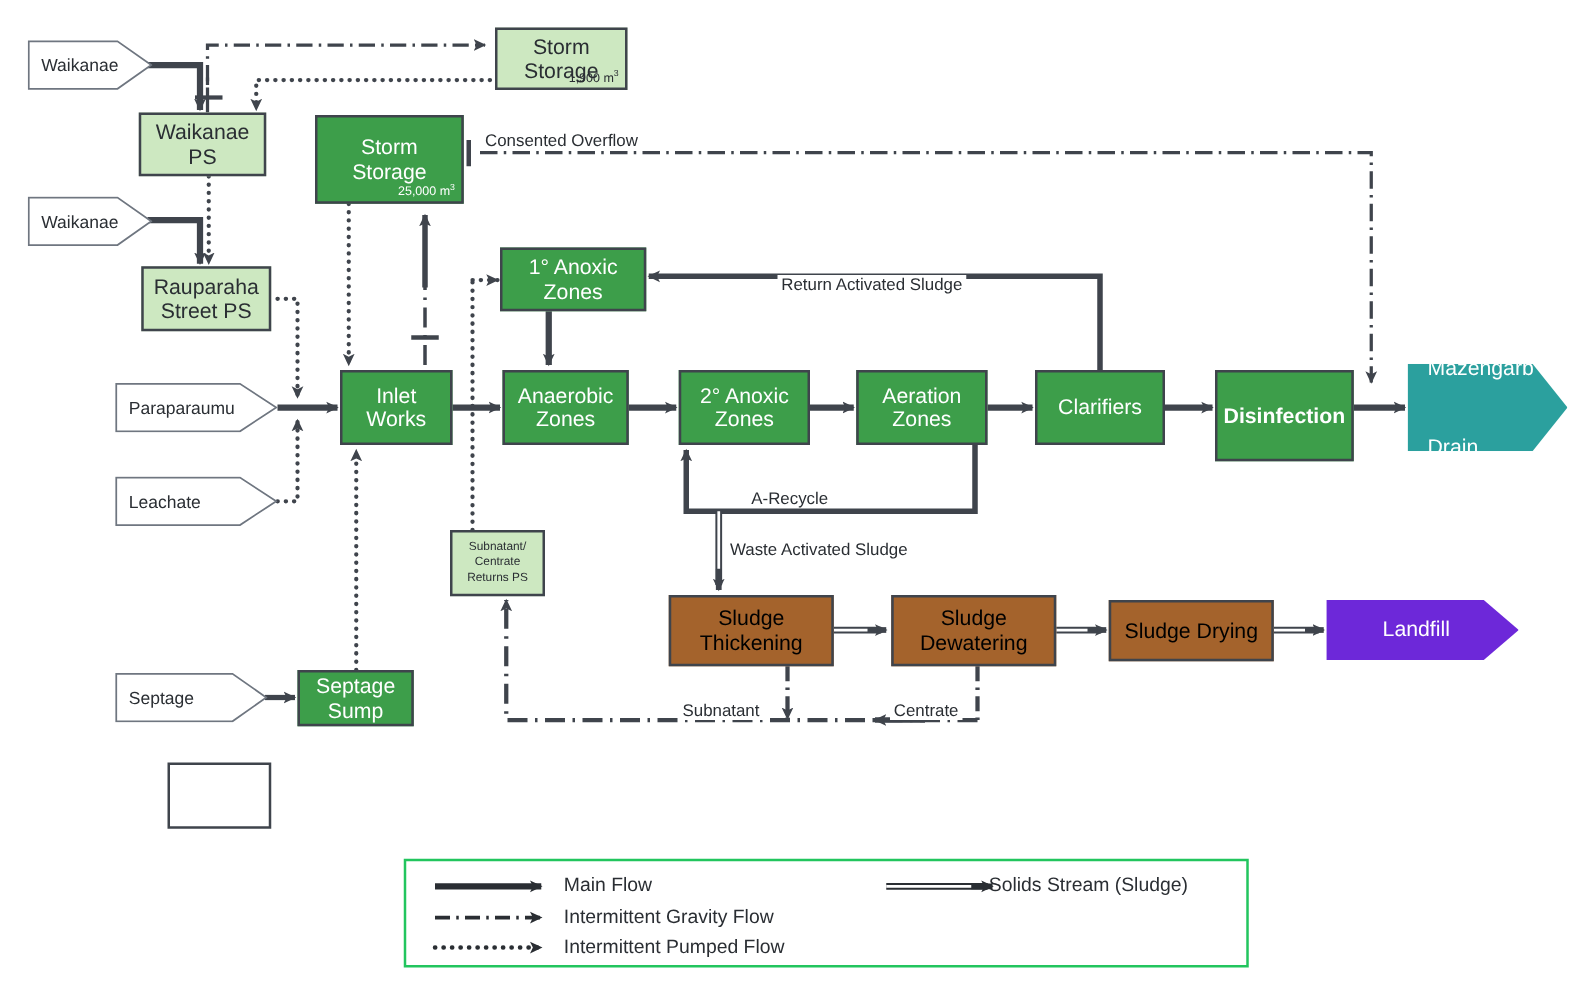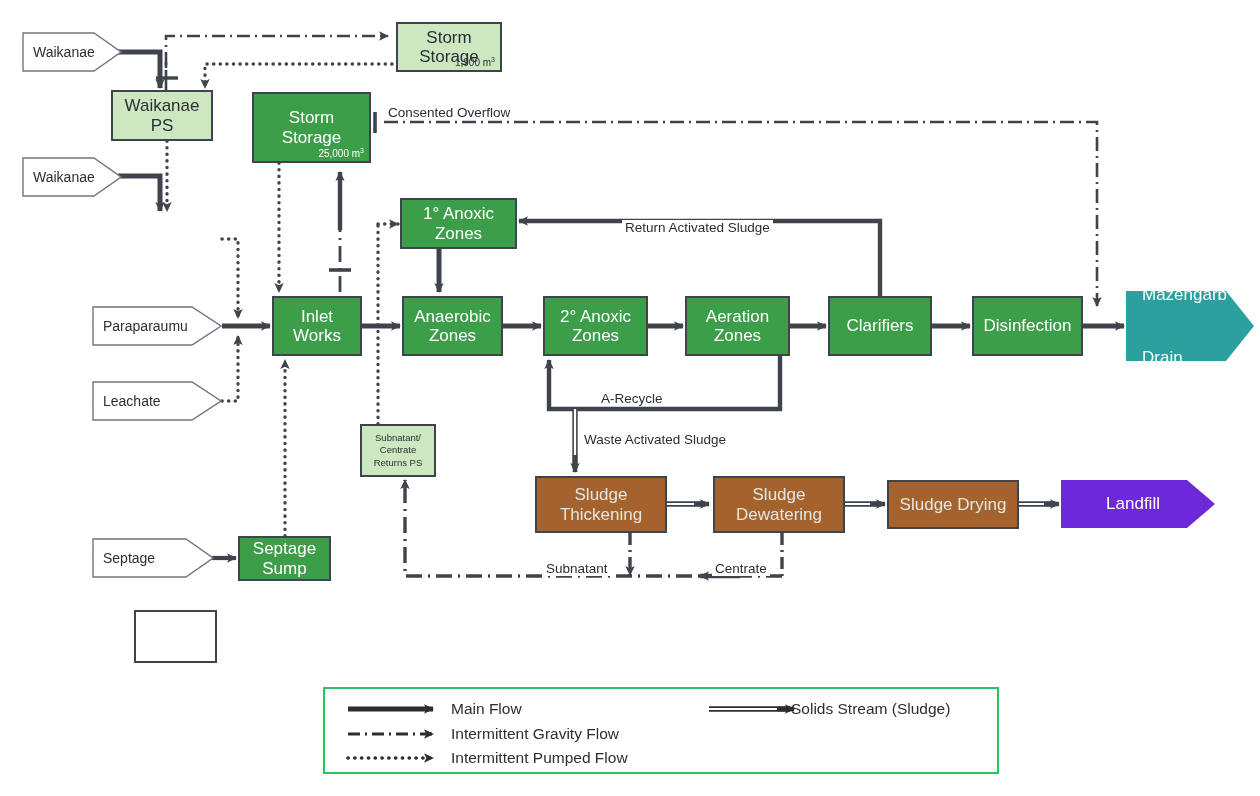--- a/index.html
+++ b/index.html
@@ -10,21 +10,21 @@
   svg#wires{position:absolute;left:0;top:0;width:1260px;height:796px;}
 
   .node{position:absolute;box-sizing:border-box;border:2px solid #3f444c;
         display:flex;flex-direction:column;align-items:center;
         justify-content:center;text-align:center;line-height:1.12;
         z-index:3;}
   .node .ln{display:block;}
 
   .greendark{background:#3d9e4a;color:#ffffff;font-size:17px;}
   .greenlight{background:#cde8c1;color:#2a2e33;font-size:17px;}
-  .brown{background:#a4632c;color:#e5e5e5;font-size:17px;}
+  .brown{background:#a4632c;color:#000000;font-size:17px;}
   .plain{background:#ffffff;}
 
   .vol{font-size:10px;position:absolute;right:5px;bottom:2px;line-height:1;}
   .vol sup{font-size:7px;}
 
   .tiny{font-size:9.5px;line-height:1.28;}
 
   
   .chev{position:absolute;box-sizing:border-box;z-index:3;
         display:flex;align-items:center;
@@ -198,20 +198,24 @@
     <span class="ln">Waikanae</span>
     <span class="ln">PS</span>
   </div>
 
   <div class="node greendark" style="left:252px;top:92px;width:119px;height:71px;">
     <span class="ln">Storm</span>
     <span class="ln">Storage</span>
     <span class="vol"><span>25,000 m</span><sup>3</sup></span>
   </div>
 
+  <div class="node greenlight" style="left:113px;top:213px;width:104px;height:52px;">
+    <span class="ln">Rauparaha</span>
+    <span class="ln">Street PS</span>
+  </div>
 
   <div class="node greendark" style="left:400px;top:198px;width:117px;height:51px;">
     <span class="ln">1° Anoxic</span>
     <span class="ln">Zones</span>
   </div>
 
   <div class="node greendark" style="left:272px;top:296px;width:90px;height:60px;">
     <span class="ln">Inlet</span>
     <span class="ln">Works</span>
   </div>
@@ -228,21 +232,21 @@
 
   <div class="node greendark" style="left:685px;top:296px;width:105px;height:60px;">
     <span class="ln">Aeration</span>
     <span class="ln">Zones</span>
   </div>
 
   <div class="node greendark" style="left:828px;top:296px;width:104px;height:60px;">
     <span class="ln">Clarifiers</span>
   </div>
 
-  <div class="node greendark" style="left:972px;top:296px;width:111px;height:60px;">
+  <div class="node greendark" style="left:972px;top:296px;width:111px;height:73px;font-weight:bold;">
     <span class="ln">Disinfection</span>
   </div>
 
   <div class="node greenlight tiny" style="left:360px;top:424px;width:76px;height:53px;">
     <span class="ln">Subnatant/</span>
     <span class="ln">Centrate</span>
     <span class="ln">Returns PS</span>
   </div>
 
   <div class="node greendark" style="left:238px;top:536px;width:93px;height:45px;">

